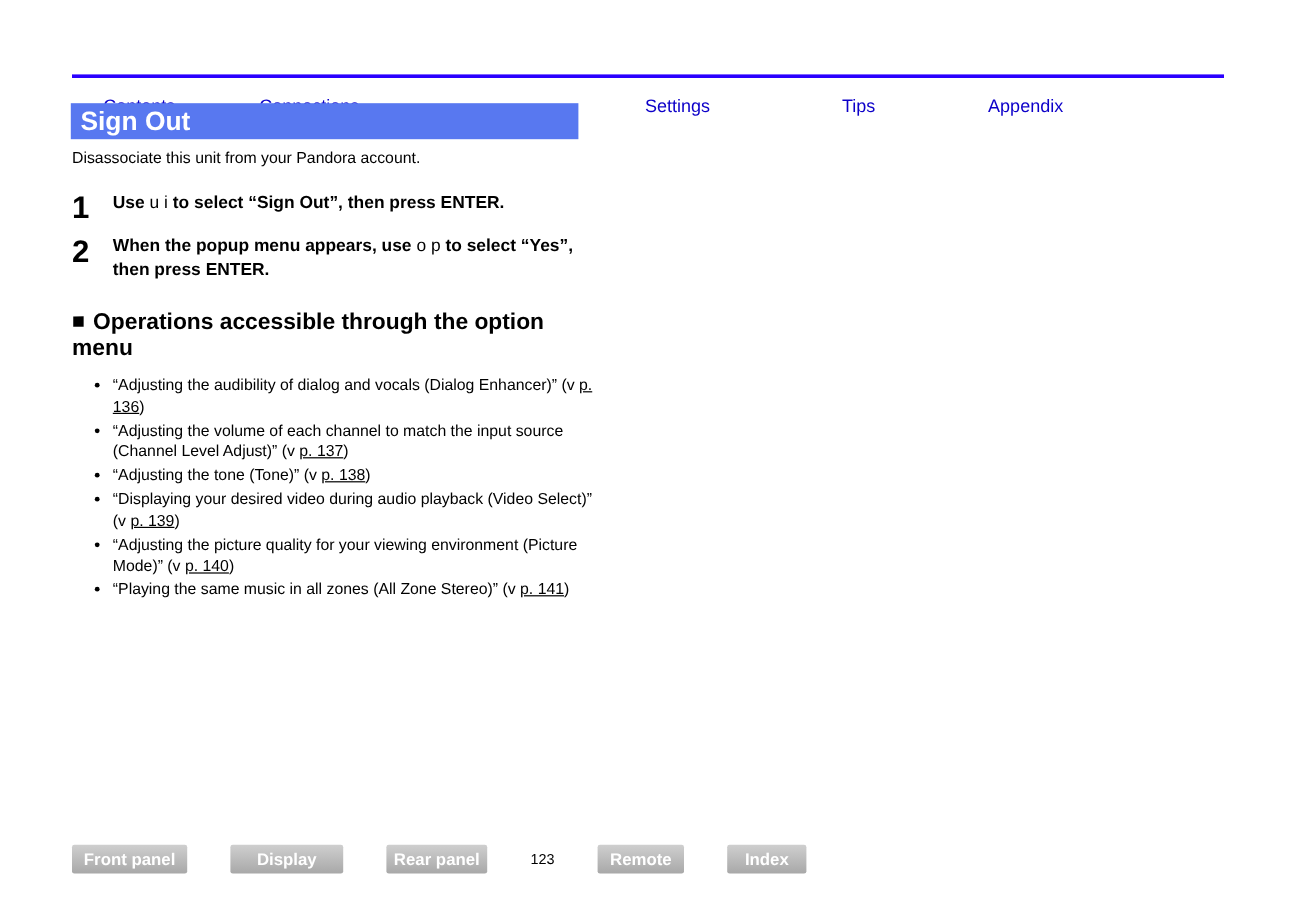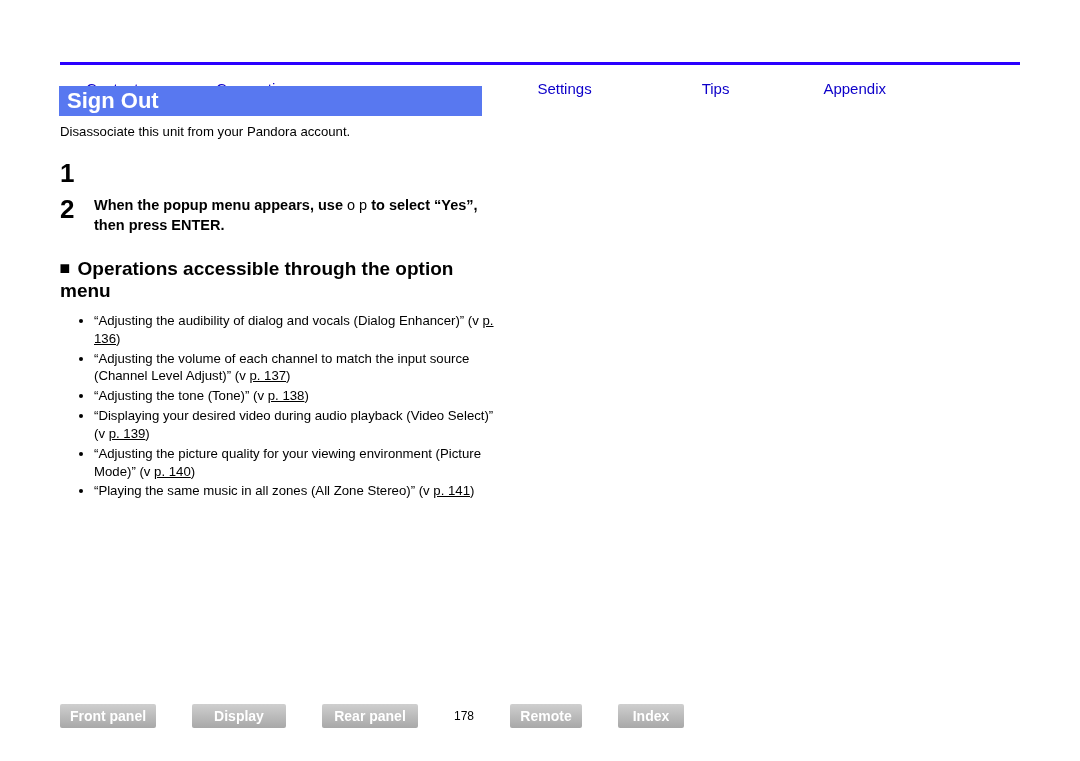--- a/index.html
+++ b/index.html
@@ -181,20 +181,23 @@
 </div>
 <div class="topline"></div>
 
 <div class="heading-bar">Sign Out</div>
 
 <div class="intro">Disassociate this unit from your Pandora account.</div>
 
 <div class="steps">
   <div class="step">
     <div class="step-num">1</div>
+    <div class="step-body">
+      <span>Use </span><span class="glyph">u i</span><span> to select “Sign Out”, then press ENTER.</span>
+    </div>
   </div>
   <div class="step">
     <div class="step-num">2</div>
     <div class="step-body">
       <span>When the popup menu appears, use </span><span class="glyph">o p</span><span> to select “Yes”, then press ENTER.</span>
     </div>
   </div>
 </div>
 
 <div class="ops-h">
@@ -227,18 +230,18 @@
       <span>“Playing the same music in all zones (All Zone Stereo)” (v</span>
       <span class="vsp"> </span><span class="pref">p. 141</span><span>)</span>
     </li>
   </ul>
 </div>
 
 <div class="bottomnav">
   <div class="bottom-wrap">
     <div class="bottom-item" style="width:96px">Front panel</div>
     <div class="bottom-item" style="width:94px">Display</div>
-    <div class="bottom-item" style="width:96px">Rear panel</div>
-    <div class="pagenum">178</div>
+    <div class="bottom-item" style="width:84px">Rear panel</div>
+    <div class="pagenum">123</div>
     <div class="bottom-item" style="width:72px">Remote</div>
     <div class="bottom-item" style="width:66px">Index</div>
   </div>
 </div>
 
 </body></html>

